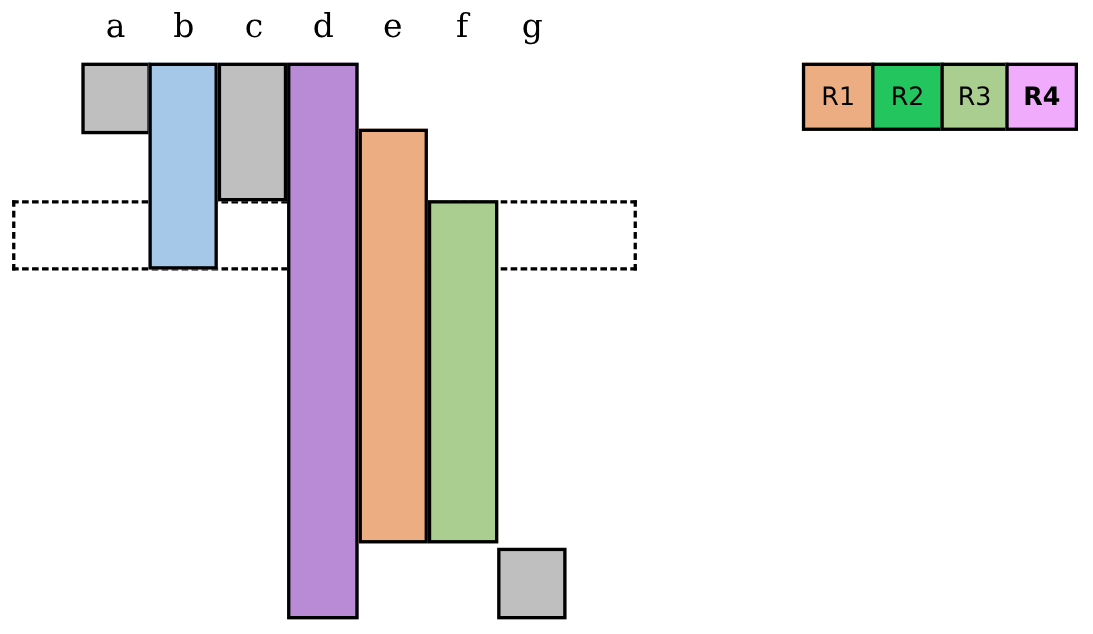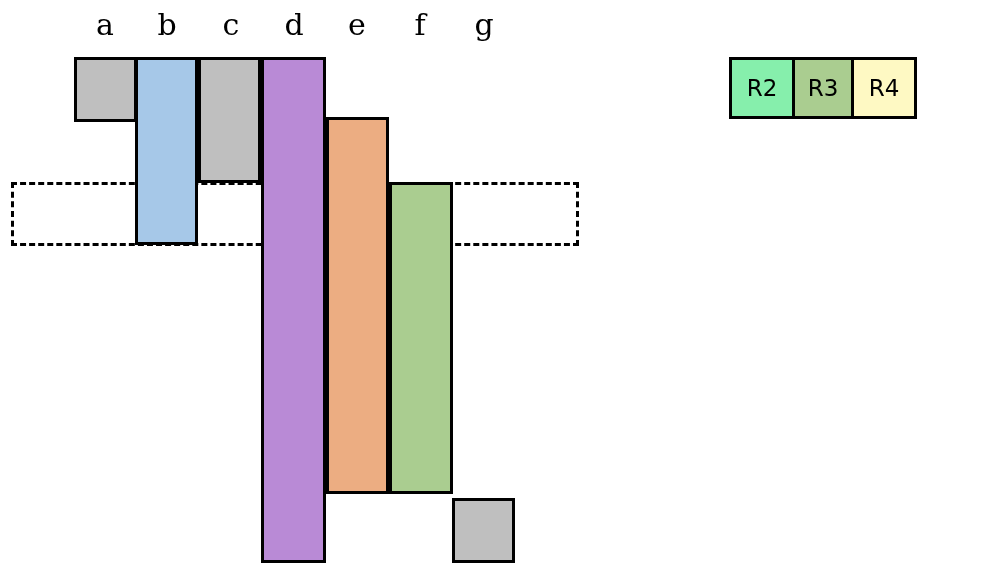--- a/index.html
+++ b/index.html
@@ -82,24 +82,27 @@
       <div class="bar" style="left: 74px; top: 57px; width: 63px; height: 65px; background: rgb(191, 191, 191);"></div>
       <div class="bar" style="left: 135px; top: 57px; width: 63px; height: 188px; background: rgb(166, 200, 232);"></div>
       <div class="bar" style="left: 198px; top: 57px; width: 63px; height: 126px; background: rgb(191, 191, 191);"></div>
       <div class="bar" style="left: 261px; top: 57px; width: 65px; height: 506px; background: rgb(185, 138, 214);"></div>
       <div class="bar" style="left: 326px; top: 117px; width: 63px; height: 377px; background: rgb(236, 173, 130);"></div>
       <div class="bar" style="left: 389px; top: 182px; width: 64px; height: 312px; background: rgb(170, 205, 144);"></div>
       <div class="bar" style="left: 452px; top: 498px; width: 63px; height: 65px; background: rgb(191, 191, 191);"></div>
     </div>
 
   <div class="legend" id="legend" style="left: 729px; top: 57px;">
-      <div class="legend-cell" style="width: 66px; height: 62px; background: #86efac;">
+      <div class="legend-cell" style="width: 66px; height: 62px; background: rgb(236, 173, 130);">
+        <span>R1</span>
+      </div>
+      <div class="legend-cell" style="width: 66px; height: 62px; background: #22c55e;">
         <span>R2</span>
       </div>
       <div class="legend-cell" style="width: 62px; height: 62px; background: rgb(170, 205, 144);">
         <span>R3</span>
       </div>
-      <div class="legend-cell" style="width: 66px; height: 62px; background: #fef9c3;">
+      <div class="legend-cell" style="width: 66px; height: 62px; background: #f0abfc; font-weight: bold;">
         <span>R4</span>
       </div>
     </div>
 
 </div>
 
 </body></html>

